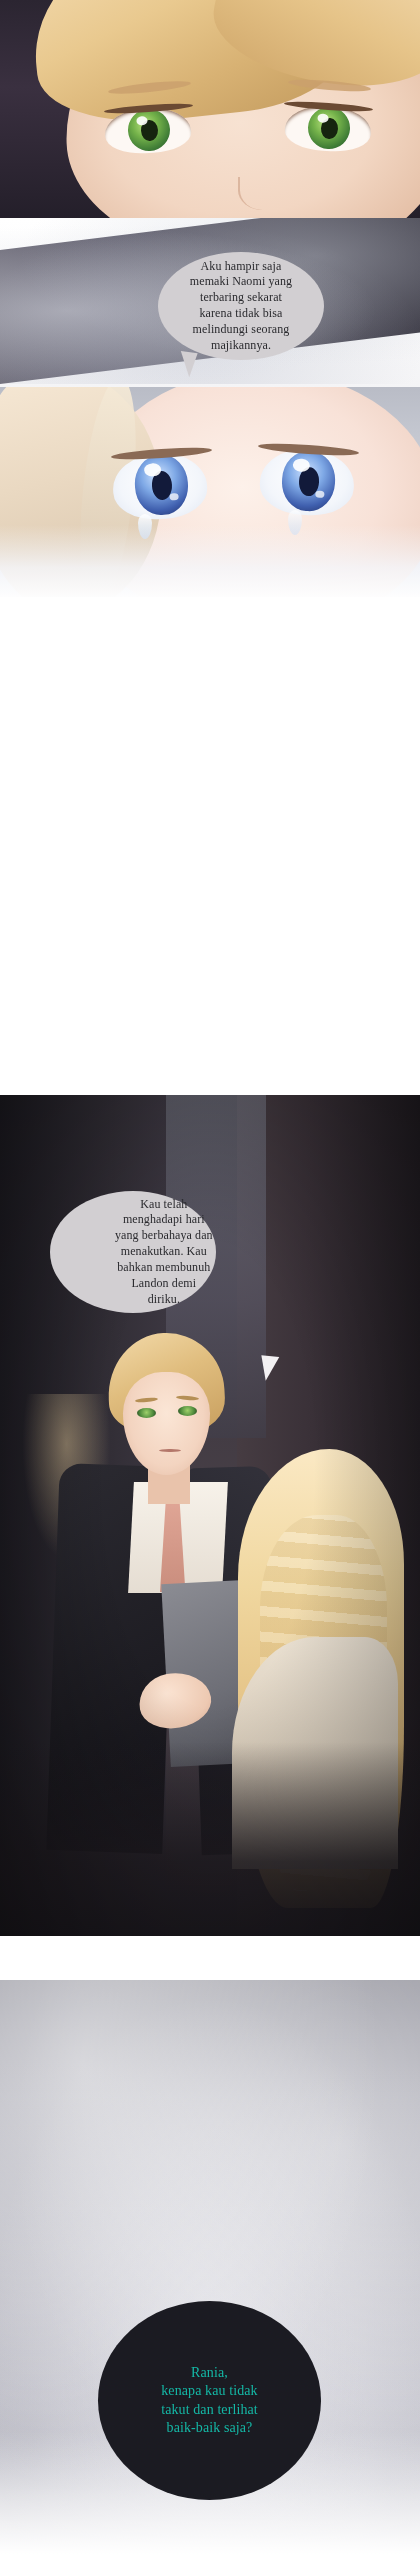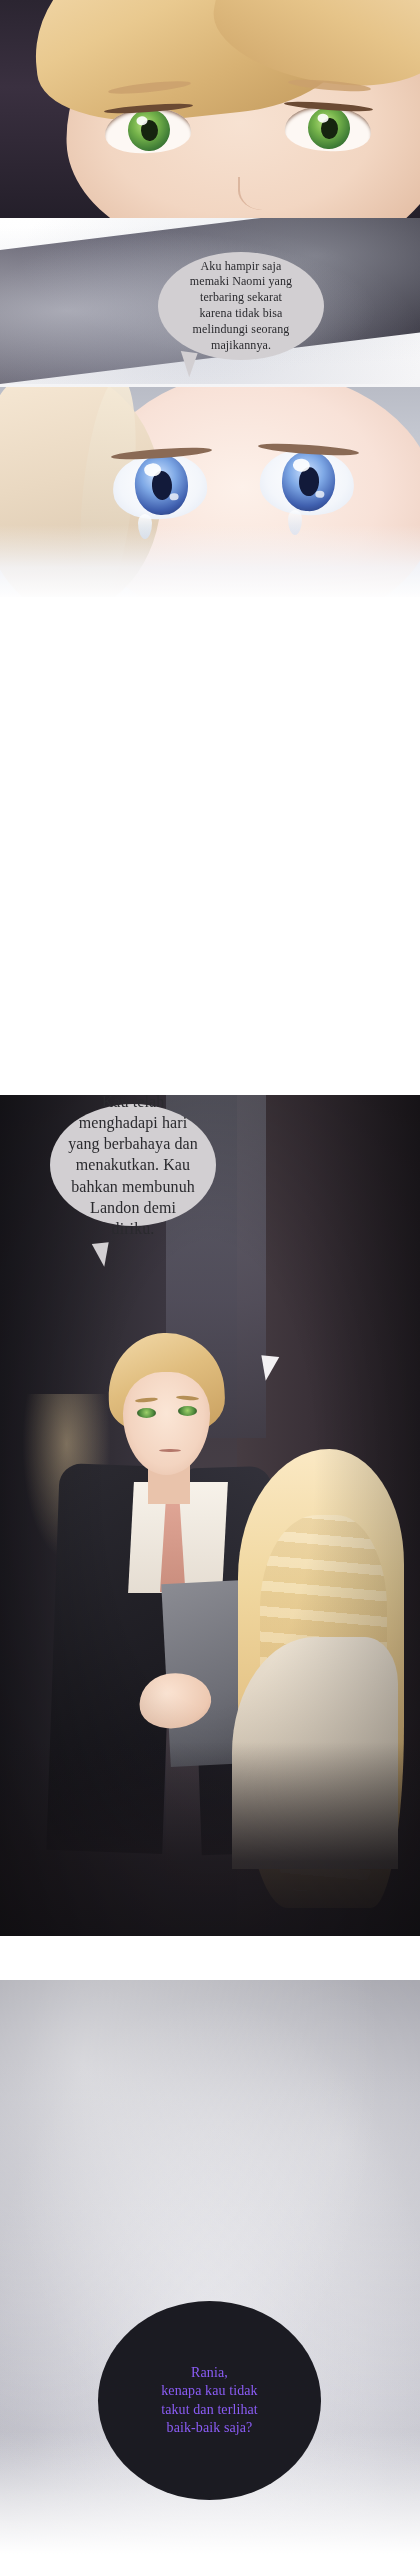--- a/index.html
+++ b/index.html
@@ -413,32 +413,33 @@
   .bubble-grey {
     background: #d2cfd2;
     color: #2a2a2e;
   }
   .bubble-white {
     background: #f3f1f3;
     color: #26262a;
   }
   .bubble-dark {
     background: #1b1b22;
-    color: #8b5cf6;
+    color: #14b8a6;
   }
 
   #bubble1 {
     left: 158px; top: 252px;
     width: 166px; height: 108px;
     font-size: 12px;
   }
   #bubble2 {
-    left: 50px; top: 1104px;
+    left: 50px; top: 1191px;
     width: 166px; height: 122px;
-    font-size: 16px;
+    font-size: 12px;
+    justify-content: flex-end;
   }
   #bubble3 {
     left: 204px; top: 1255px;
     width: 164px; height: 111px;
     font-size: 12px;
   }
   #bubble4 {
     left: 98px; top: 2301px;
     width: 223px; height: 199px;
     font-size: 14px;

